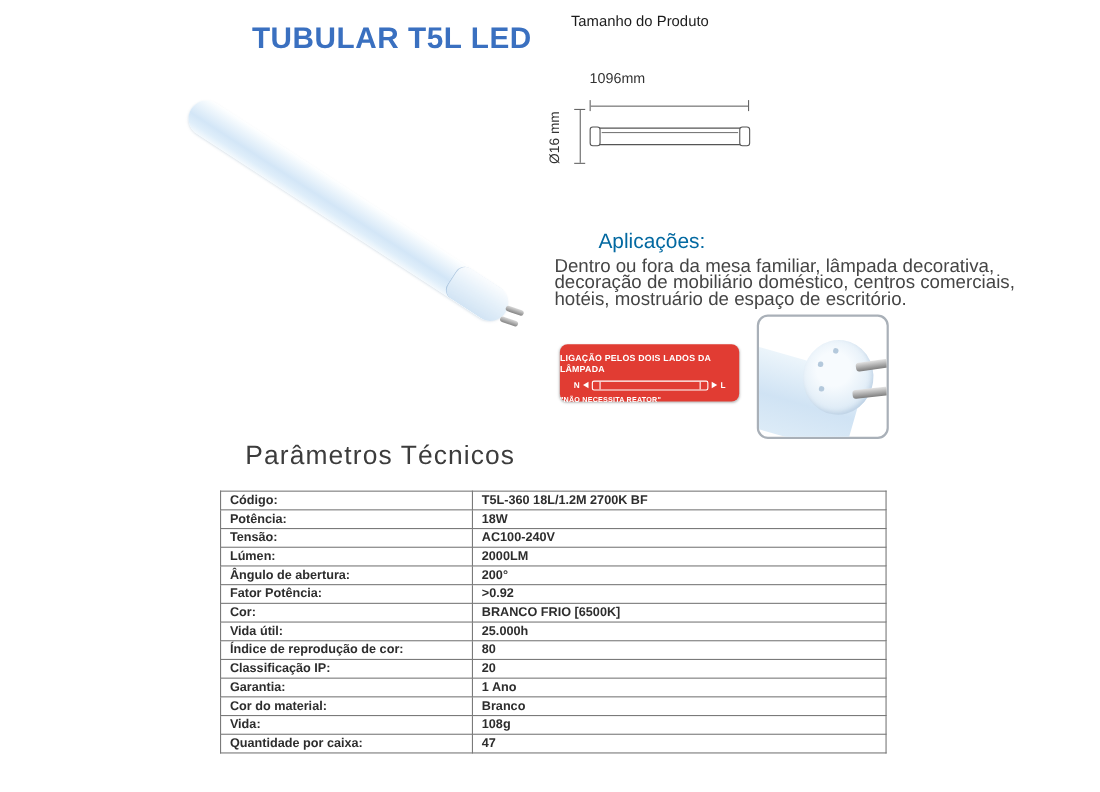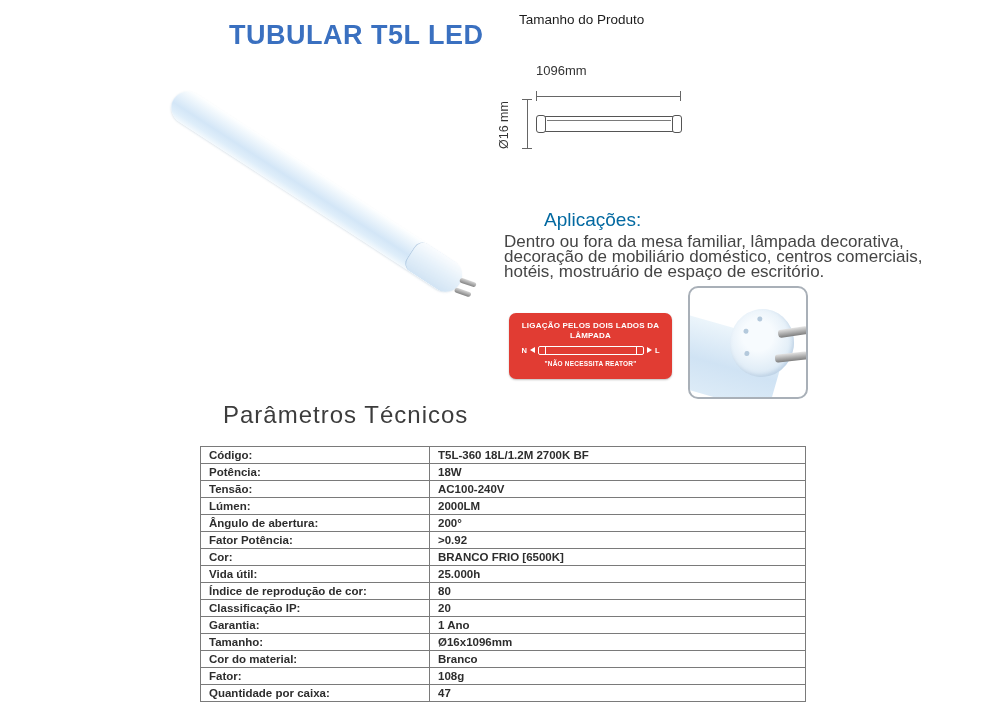--- a/index.html
+++ b/index.html
@@ -39,22 +39,22 @@
     background:linear-gradient(#666,#666) center / 1px 100% no-repeat; }
   .dim-dia-label { position:absolute; left:497px; top:97px; height:56px; writing-mode:vertical-rl; transform:rotate(180deg);
     font-size:12.5px; color:#333; text-align:center; }
 
   
   .apps-heading { position:absolute; left:504px; top:209px; font-size:19px; color:#0369a1;margin-left:40px; }
   .apps-text { position:absolute; left:504px; top:234px; font-size:17px; line-height:15px; color:#454545; }
   .apps-text span { display:block; }
 
   
-  .warn-label { position:absolute; left:509px; top:313px; width:163px; height:66px; border-radius:7px;
-    background:#e13c33; color:#fff; text-align:center; box-shadow:0 1px 2px rgba(0,0,0,.25); }
+  .warn-label { position:absolute; left:509px; top:313px; width:163px; height:52px; border-radius:7px;
+    background:#e13c33; color:#fff; box-shadow:0 1px 2px rgba(0,0,0,.25); }
   .warn-title { padding-top:8px; font-size:8px; font-weight:bold; line-height:9.5px; letter-spacing:.2px; }
   .warn-tube-row { display:flex; align-items:center; justify-content:center; gap:3px; margin-top:4px; height:12px; }
   .warn-terminal { font-size:7.5px; font-weight:bold; }
   .arrow-l { width:0; height:0; border-top:3px solid transparent; border-bottom:3px solid transparent; border-right:5px solid #fff; }
   .arrow-r { width:0; height:0; border-top:3px solid transparent; border-bottom:3px solid transparent; border-left:5px solid #fff; }
   .warn-tube { position:relative; width:106px; height:9px; border:1px solid #fff; border-radius:2px; }
   .warn-tube::before, .warn-tube::after { content:""; position:absolute; top:0; bottom:0; width:1px; background:#fff; }
   .warn-tube::before { left:6px; } .warn-tube::after { right:6px; }
   .warn-note { margin-top:4px; font-size:6.5px; font-weight:bold; letter-spacing:.2px; }
 
@@ -178,29 +178,25 @@
         </tr>
         <tr>
           <td class="lbl">Classificação IP:</td>
           <td>20</td>
         </tr>
         <tr>
           <td class="lbl">Garantia:</td>
           <td>1 Ano</td>
         </tr>
         <tr>
-          <td class="lbl">Tamanho:</td>
-          <td>Ø16x1096mm</td>
-        </tr>
-        <tr>
           <td class="lbl">Cor do material:</td>
           <td>Branco</td>
         </tr>
         <tr>
-          <td class="lbl">Fator:</td>
+          <td class="lbl">Vida:</td>
           <td>108g</td>
         </tr>
         <tr>
           <td class="lbl">Quantidade por caixa:</td>
           <td>47</td>
         </tr>
       </tbody>
   </table>
 
 </div>

